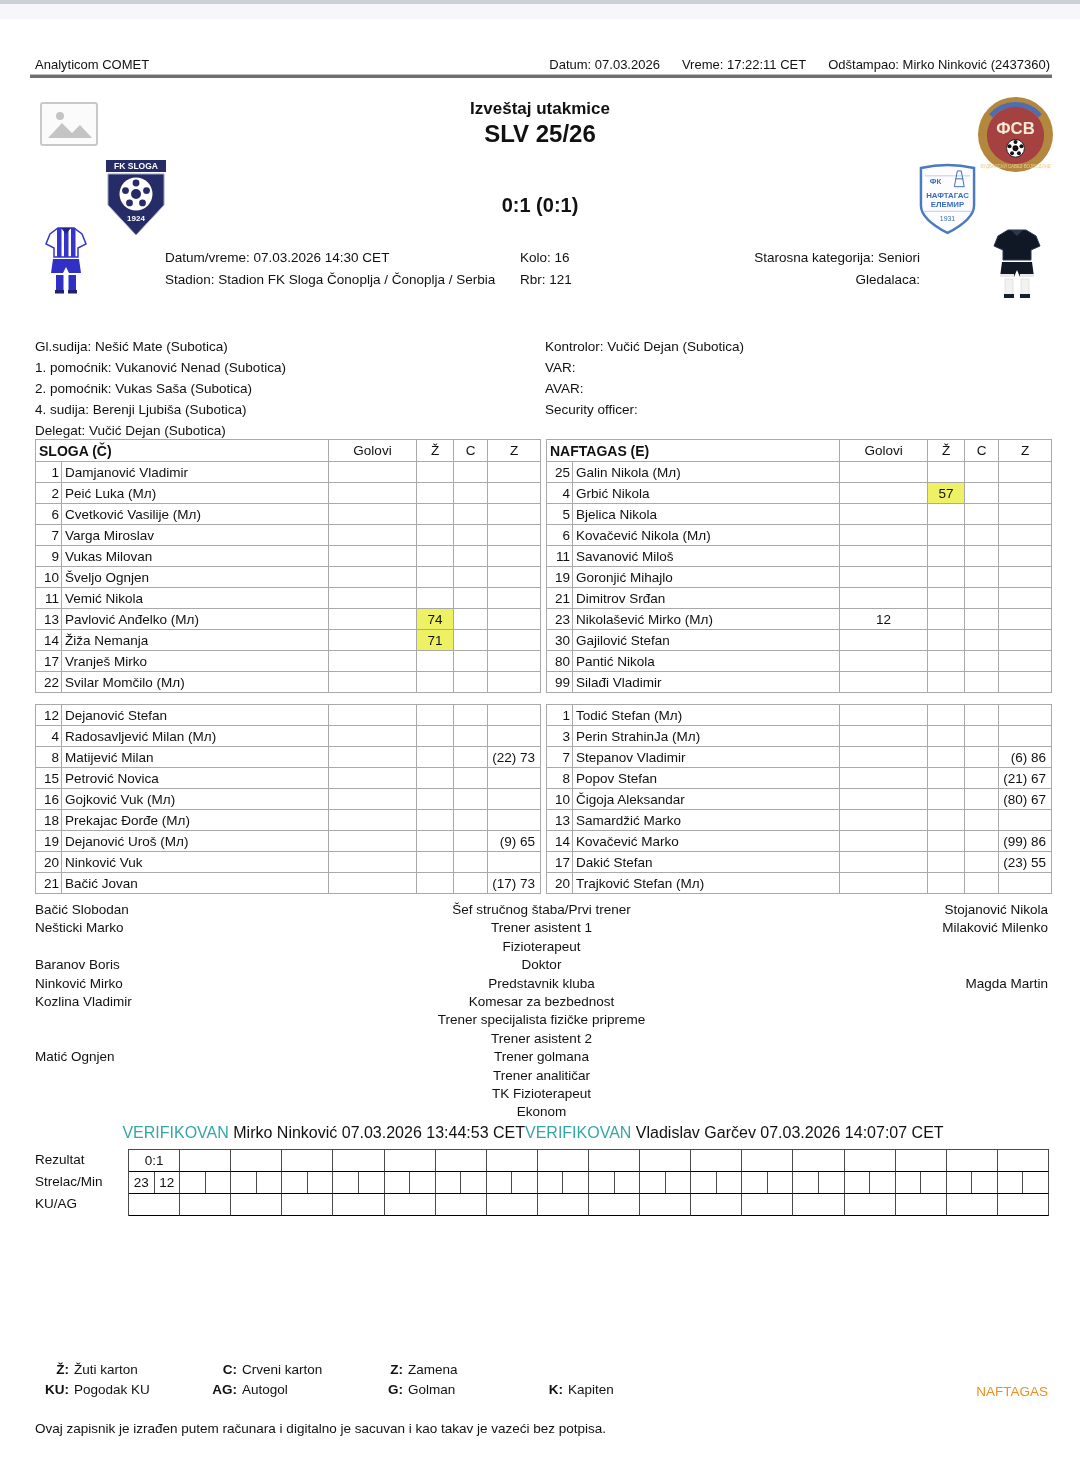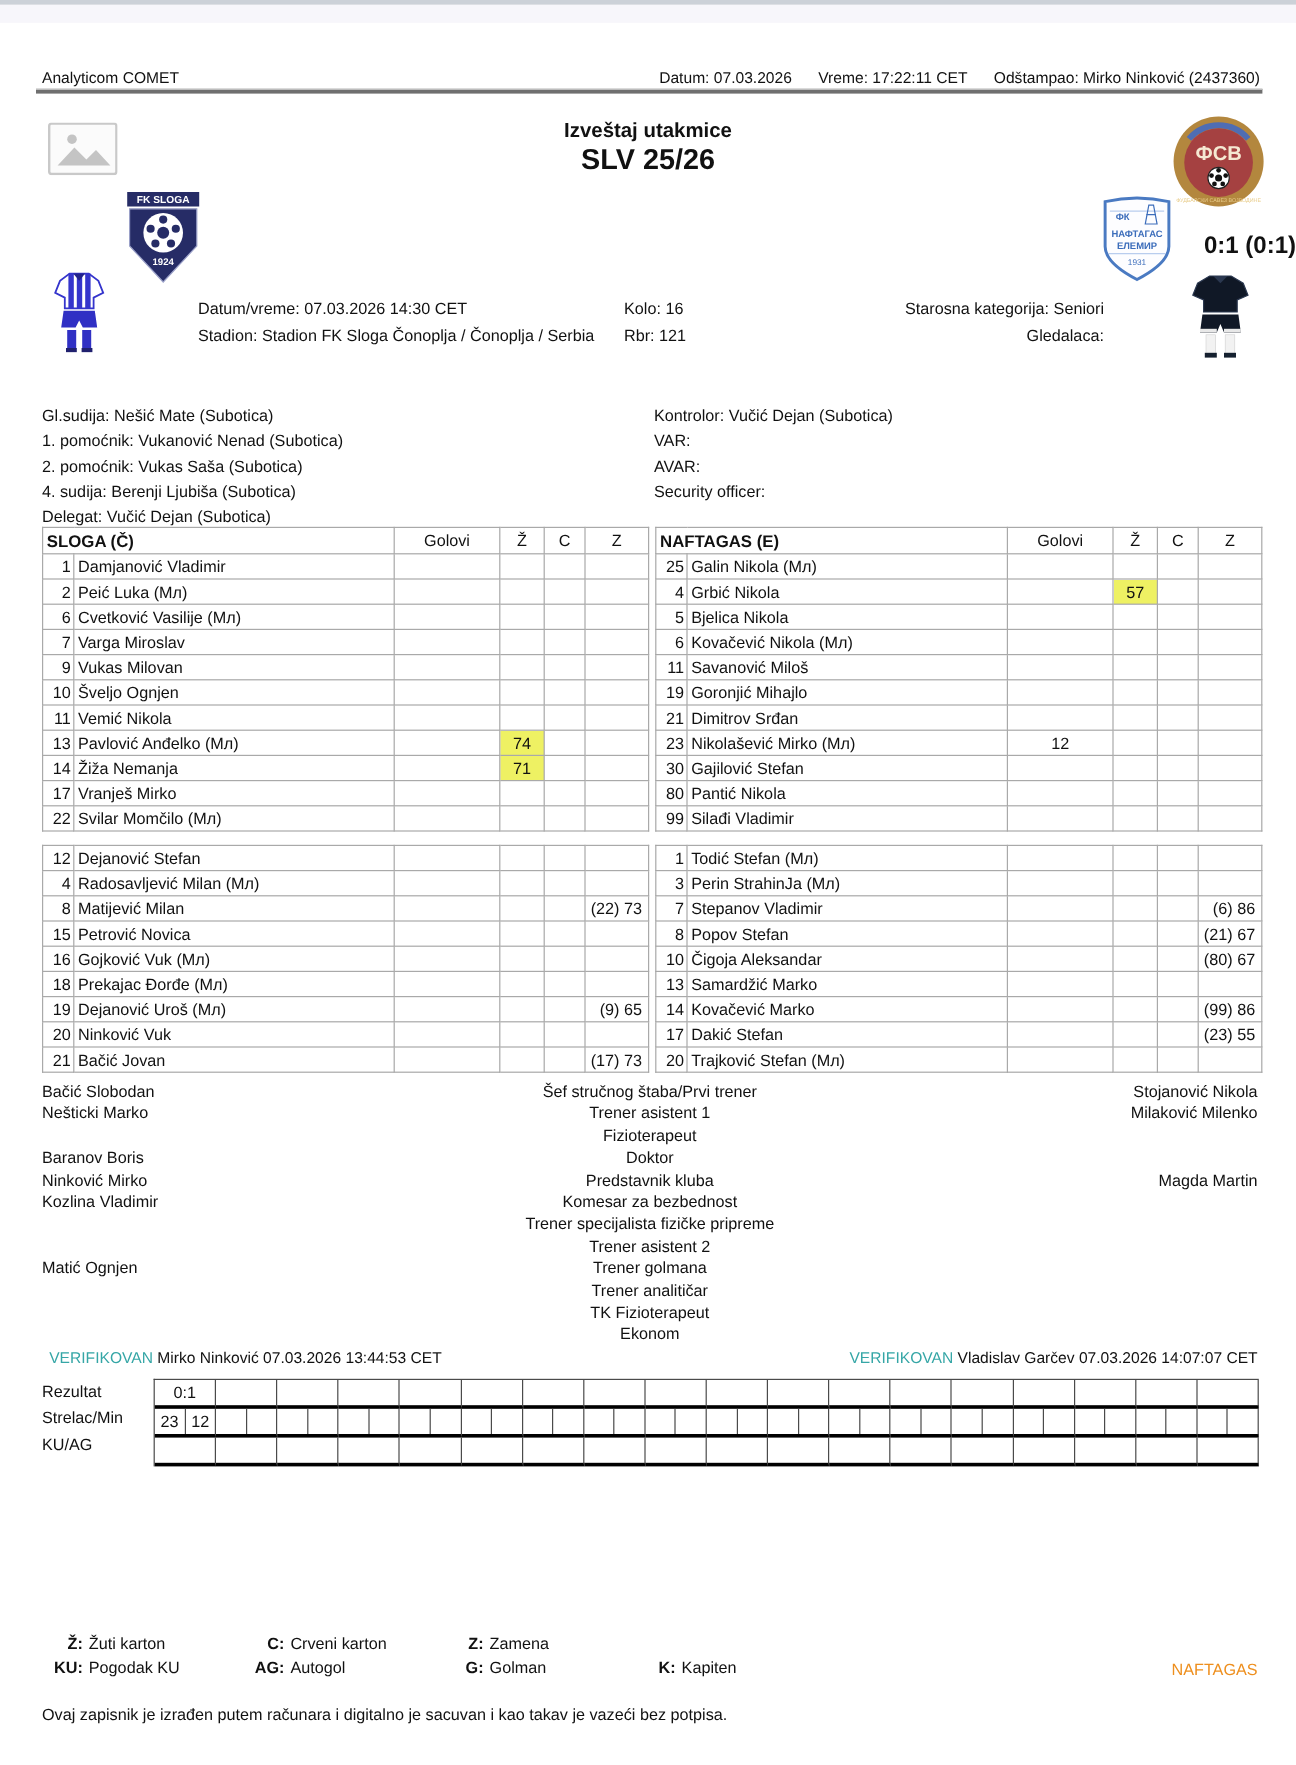--- a/index.html
+++ b/index.html
@@ -10,21 +10,21 @@
   .strip2{top:4px;left:0;right:0;height:15px;background:#f7f6fb;}
 
   .topbar{top:57px;left:35px;right:30px;display:flex;justify-content:space-between;font-size:13px;}
   .topbar .right span{margin-left:22px;}
   .divider{top:74px;left:30px;right:28px;height:3px;background:#6f6f6f;border-top:1px solid #bdbdbd;}
 
   .doc-titles{top:97px;left:0;right:0;text-align:center;font-weight:bold;}
   .t1{font-size:17px;line-height:23px;}
   .t2{font-size:24px;line-height:27px;text-align:center;}
   .match-title{top:163px;left:0;right:0;text-align:center;font-weight:bold;font-size:23px;}
-  .score-line{top:194px;left:0;right:0;text-align:right;font-weight:bold;font-size:20px;}
+  .score-line{top:194px;left:0;right:0;text-align:center;font-weight:bold;font-size:20px;}
 
   .ph-icon{top:102px;left:40px;}
   .fsv{top:96px;left:977px;}
   .sloga-crest{top:157px;left:100px;}
   .naftagas-crest{top:162px;left:917px;}
   .home-jersey{top:226px;left:44px;}
   .away-jersey{top:227px;left:990px;}
 
   .info{top:247px;left:165px;width:755px;display:grid;grid-template-columns:355px 230px 1fr;
         font-size:13.5px;line-height:21.5px;}
@@ -44,27 +44,27 @@
   .squad td.card{text-align:center;}
   .squad td.card.hl{background:#eef163;}
   .squad td.sub{text-align:right;padding-right:5px;}
   table.subs{margin-top:11px;}
 
   .staff{top:901px;left:35px;right:32px;font-size:13.5px;}
   .srow{display:grid;grid-template-columns:300px 1fr 300px;line-height:18.4px;}
   .srow .role{text-align:center;}
   .srow .away{text-align:right;}
 
-  .verif{top:1124px;left:41px;right:32px;display:flex;justify-content:space-between;font-size:13px;}
+  .verif{top:1124px;left:18px;right:32px;display:flex;justify-content:center;font-size:16px;}
   .verif .lbl{color:#35a6a6;}
 
   .rlabels{top:1149px;left:35px;font-size:13.5px;line-height:22px;}
   .rgrid{top:1149px;left:128px;width:920px;border-left:1px solid #4a4a4a;border-top:1px solid #4a4a4a;}
   .rrow{display:grid;grid-template-columns:repeat(18,1fr);}
-  .rcell{height:21px;border-right:1px solid #4a4a4a;border-bottom:3px solid #000000;
+  .rcell{height:21px;border-right:1px solid #4a4a4a;border-bottom:1px solid #000000;
          font-size:13.5px;text-align:center;line-height:21px;}
   .rcell.half{display:flex;}
   .rcell.half span{flex:1;}
   .rcell.half span + span{border-left:1px solid #4a4a4a;}
 
   .opomene{top:1251px;left:35px;font-size:13.5px;line-height:21px;}
   .opomene .ttl{font-weight:bold;}
 
   .legend{top:1360px;left:35px;font-size:13.5px;line-height:19.5px;}
   .lrow{display:flex;}

